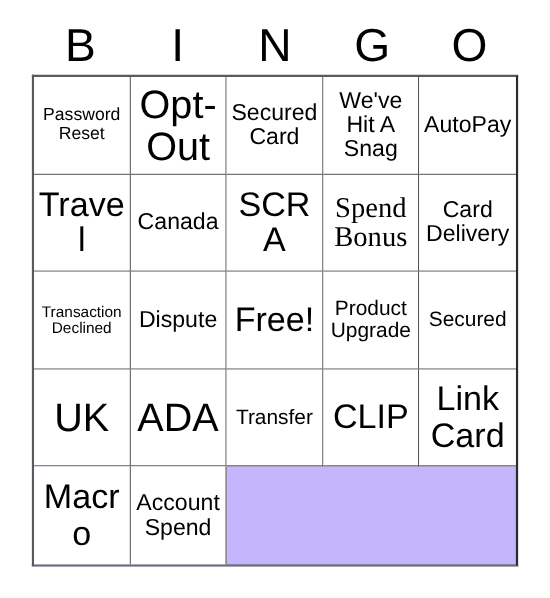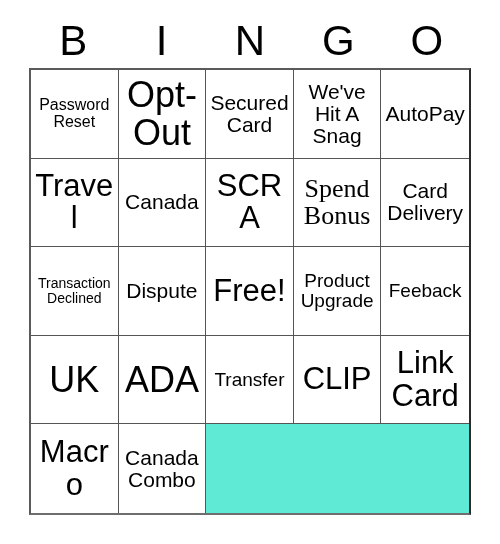--- a/index.html
+++ b/index.html
@@ -55,21 +55,21 @@
     width: 442px;
     height: 447px;
     box-sizing: border-box;
     display: grid;
     grid-template-columns: repeat(5, 1fr);
     grid-template-rows: repeat(5, 1fr);
     border-top: 2px solid #5a5a5a;
     border-left: 2px solid #5a5a5a;
     border-right: 2px solid #2b2b2b;
     border-bottom: 2px solid #6e6e6e;
-    background: #5eead4;
+    background: #c4b5fd;
   }
 
   .bingo-cell {
     box-sizing: border-box;
     border-right: 1px solid #555555;
     border-bottom: 1px solid #555555;
     display: flex;
     align-items: center;
     justify-content: center;
     padding: 2px 3px;
@@ -149,38 +149,38 @@
       <div class="bingo-cell">
         <span class="cell-text sz-ml">Dispute</span>
       </div>
       <div class="bingo-cell">
         <span class="cell-text sz-xl">Free!</span>
       </div>
       <div class="bingo-cell">
         <span class="cell-text sz-m">Product Upgrade</span>
       </div>
       <div class="bingo-cell">
-        <span class="cell-text sz-m">Feeback</span>
+        <span class="cell-text sz-m">Secured</span>
       </div>
       <div class="bingo-cell">
         <span class="cell-text sz-xxl">UK</span>
       </div>
       <div class="bingo-cell">
         <span class="cell-text sz-xxl">ADA</span>
       </div>
       <div class="bingo-cell">
         <span class="cell-text sz-m">Transfer</span>
       </div>
       <div class="bingo-cell">
         <span class="cell-text sz-xl">CLIP</span>
       </div>
       <div class="bingo-cell">
         <span class="cell-text sz-xl">Link Card</span>
       </div>
       <div class="bingo-cell">
         <span class="cell-text sz-xl">Macro</span>
       </div>
       <div class="bingo-cell">
-        <span class="cell-text sz-ml">Canada Combo</span>
+        <span class="cell-text sz-ml">Account Spend</span>
       </div>
     </div>
 
 </div>
 
 </body></html>

